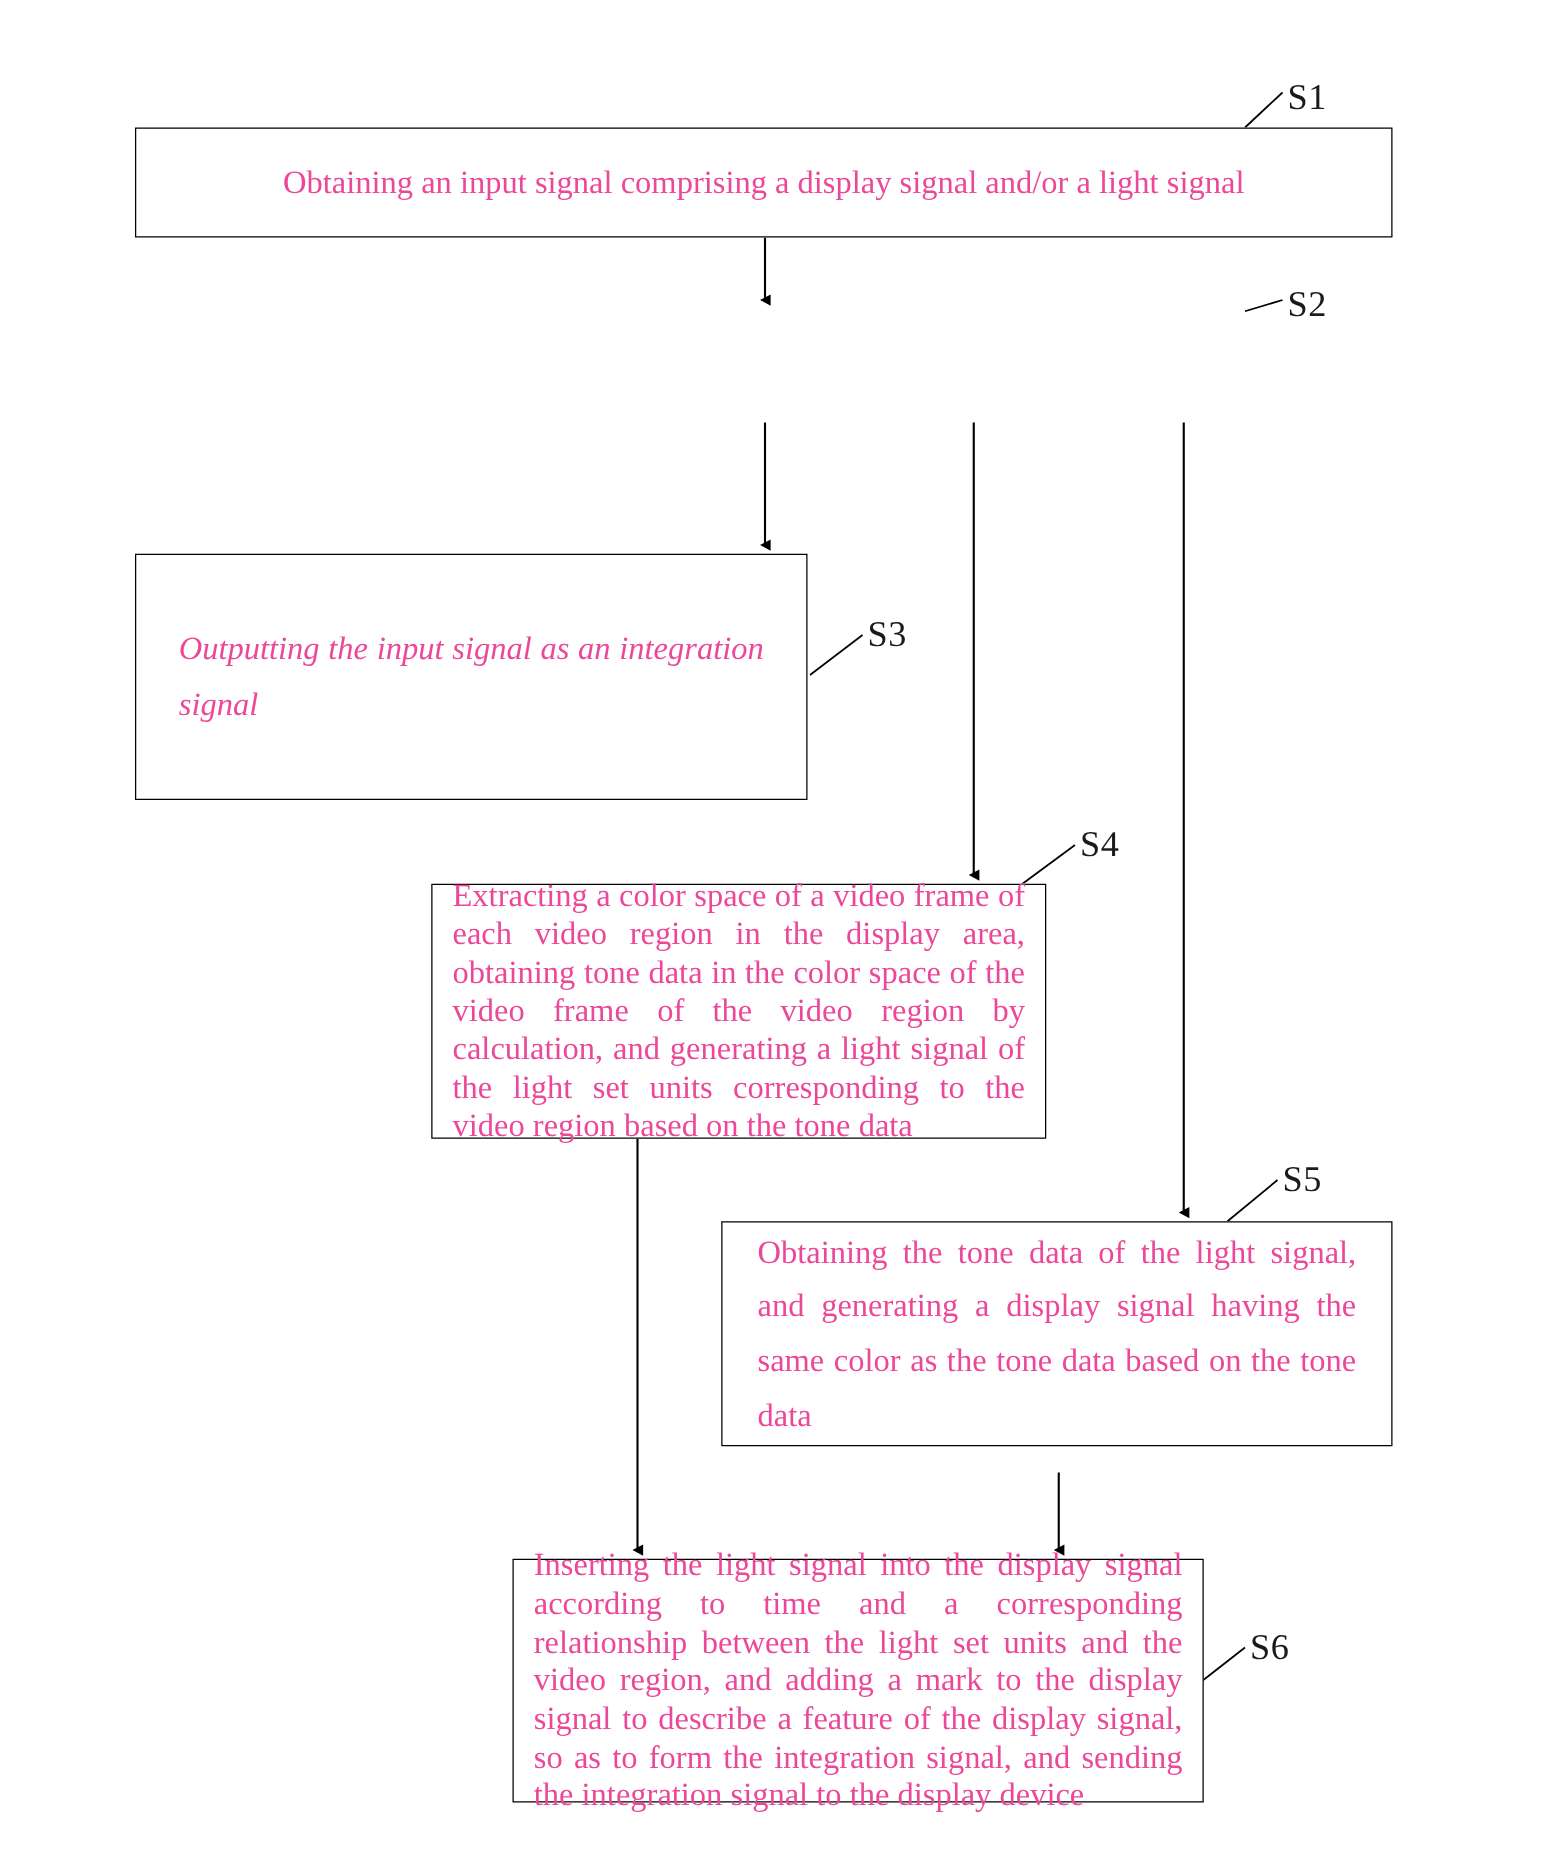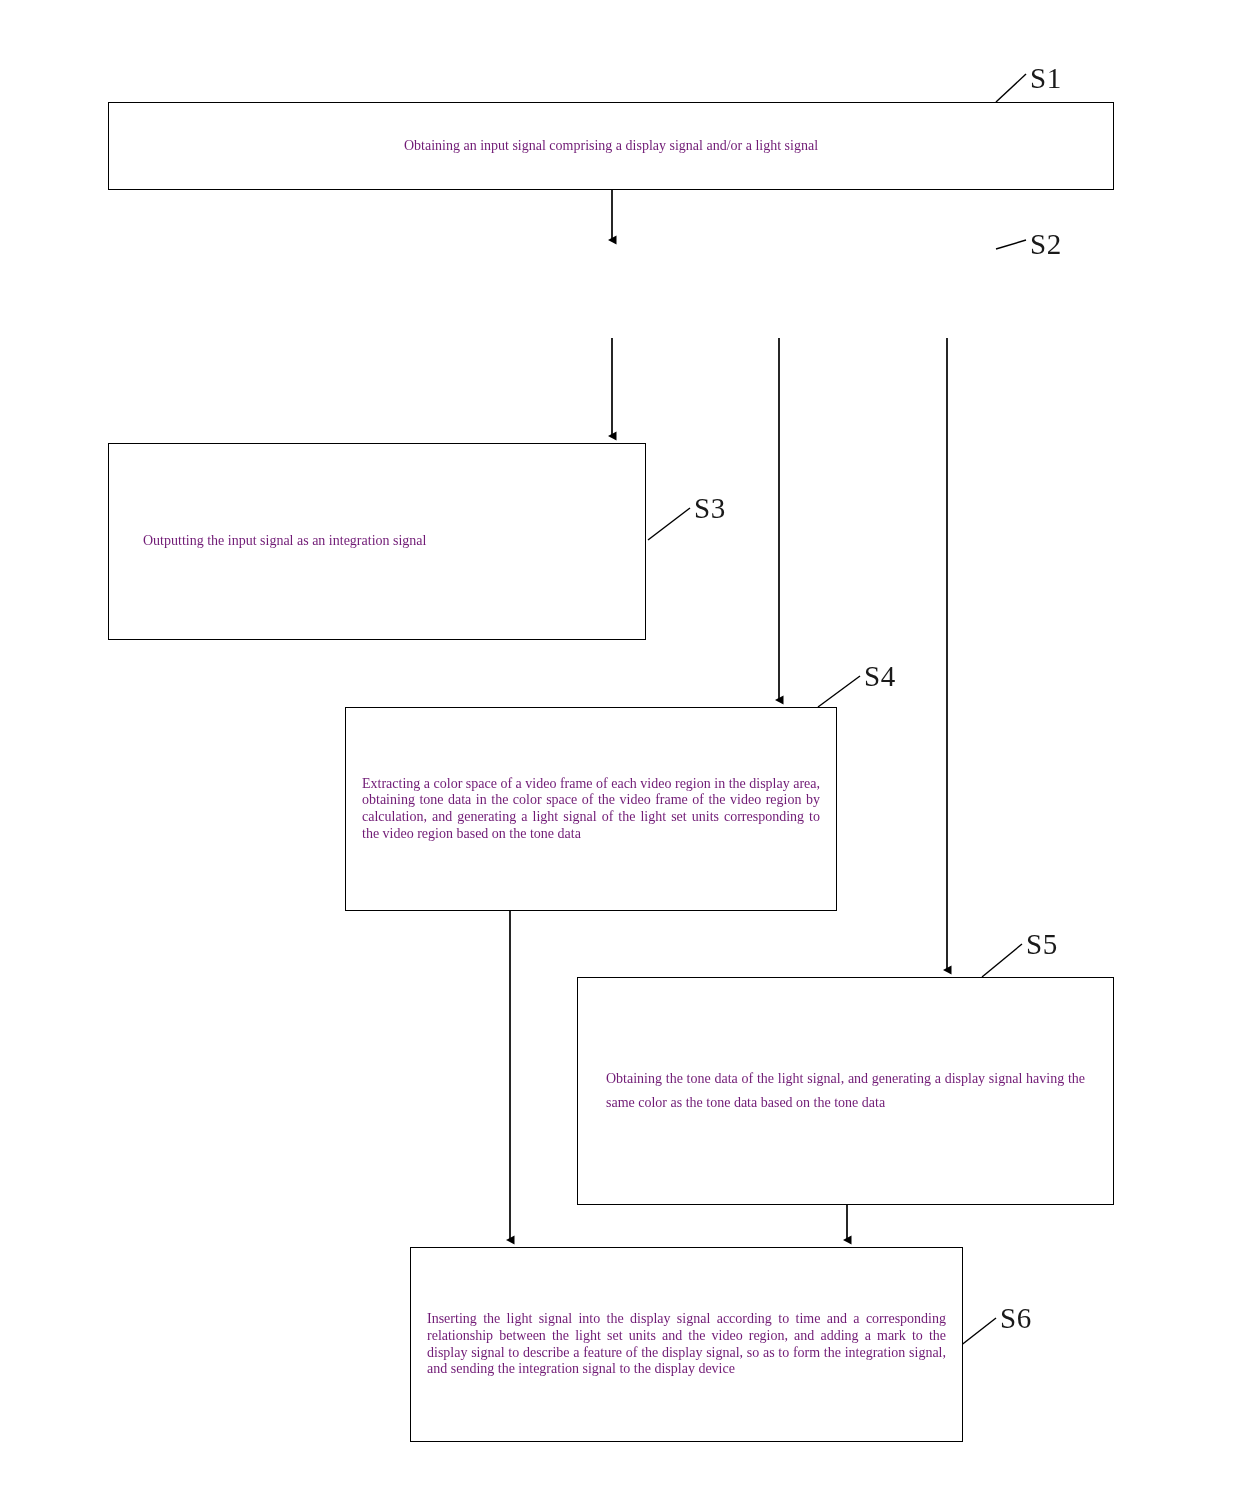--- a/index.html
+++ b/index.html
@@ -31,23 +31,23 @@
     position: absolute;
     box-sizing: border-box;
     border: 1.6px solid #000000;
     background: #ffffff;
     display: flex;
     align-items: center;
   }
   .node-text {
     display: block;
     width: 100%;
-    font-size: 14px;
+    font-size: 26px;
     line-height: 1.22;
-    color: #701a75;
+    color: #ec4899;
   }
   
   .centered .node-text {
     text-align: center;
     padding: 0 18px;
   }
   
   .just-loose .node-text {
     text-align: justify;
     text-align-last: left;
@@ -109,31 +109,31 @@
     <line x1="955" y1="1350" x2="996" y2="1318" stroke="#000000" stroke-width="1.4"></line>
   </svg>
 
   <div class="node centered" style="left:108px; top:102px; width:1006px; height:88px;">
     <span class="node-text">Obtaining an input signal comprising a display signal and/or a light signal</span>
   </div>
   <div class="step-label" style="left:1030px; top:62px;">S1</div>
 
   <div class="step-label" style="left:1030px; top:228px;">S2</div>
 
-  <div class="node just-loose" style="left:108px; top:443px; width:538px; height:197px;">
+  <div class="node just-loose" style="left:108px; top:443px; width:538px; height:197px;font-style:italic;">
     <span class="node-text">Outputting the input signal as an integration signal</span>
   </div>
   <div class="step-label" style="left:694px; top:492px;">S3</div>
 
   <div class="node just-tight" style="left:345px; top:707px; width:492px; height:204px;">
     <span class="node-text">Extracting a color space of a video frame of each video region in the display area, obtaining tone data in the color space of the video frame of the video region by calculation, and generating a light signal of the light set units corresponding to the video region based on the tone data</span>
   </div>
   <div class="step-label" style="left:864px; top:660px;">S4</div>
 
-  <div class="node just-med" style="left:577px; top:977px; width:537px; height:228px;">
+  <div class="node just-med" style="left:577px; top:977px; width:537px; height:180px;">
     <span class="node-text">Obtaining the tone data of the light signal, and generating a display signal having the same color as the tone data based on the tone data</span>
   </div>
   <div class="step-label" style="left:1026px; top:928px;">S5</div>
 
   <div class="node just-tight" style="left:410px; top:1247px; width:553px; height:195px;">
     <span class="node-text">Inserting the light signal into the display signal according to time and a corresponding relationship between the light set units and the video region, and adding a mark to the display signal to describe a feature of the display signal, so as to form the integration signal, and sending the integration signal to the display device</span>
   </div>
   <div class="step-label" style="left:1000px; top:1302px;">S6</div>
 
 </div>

